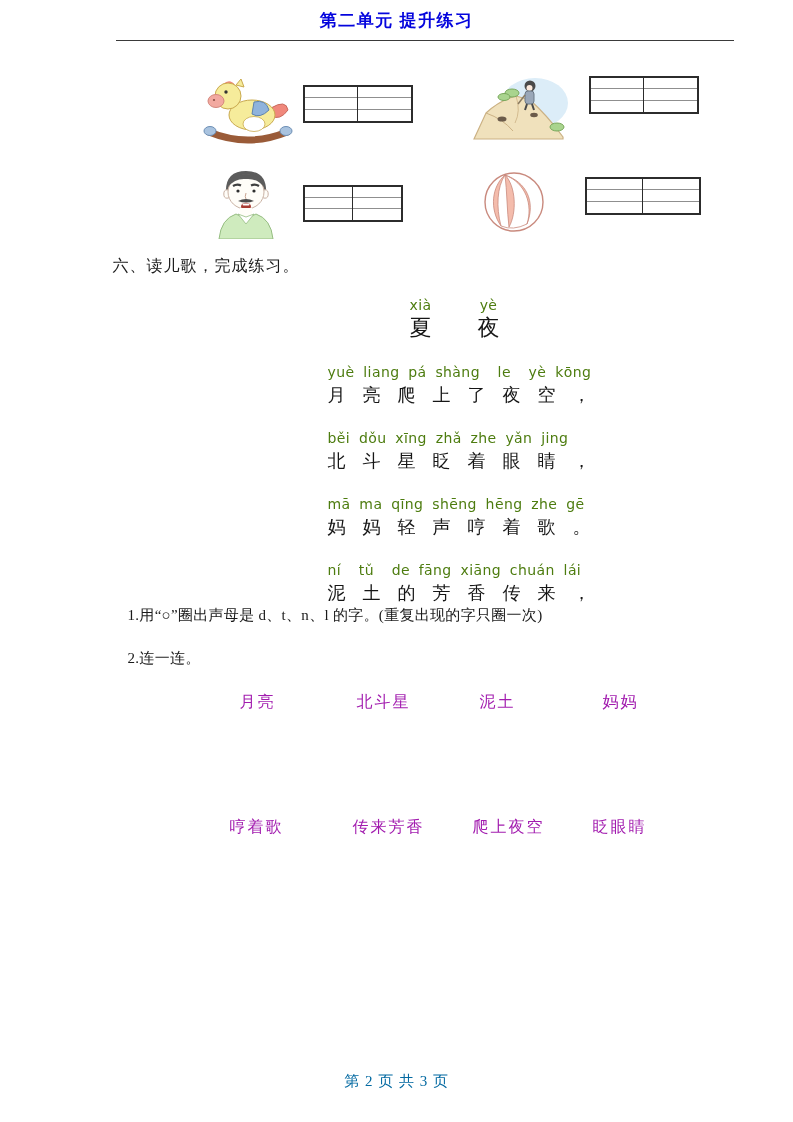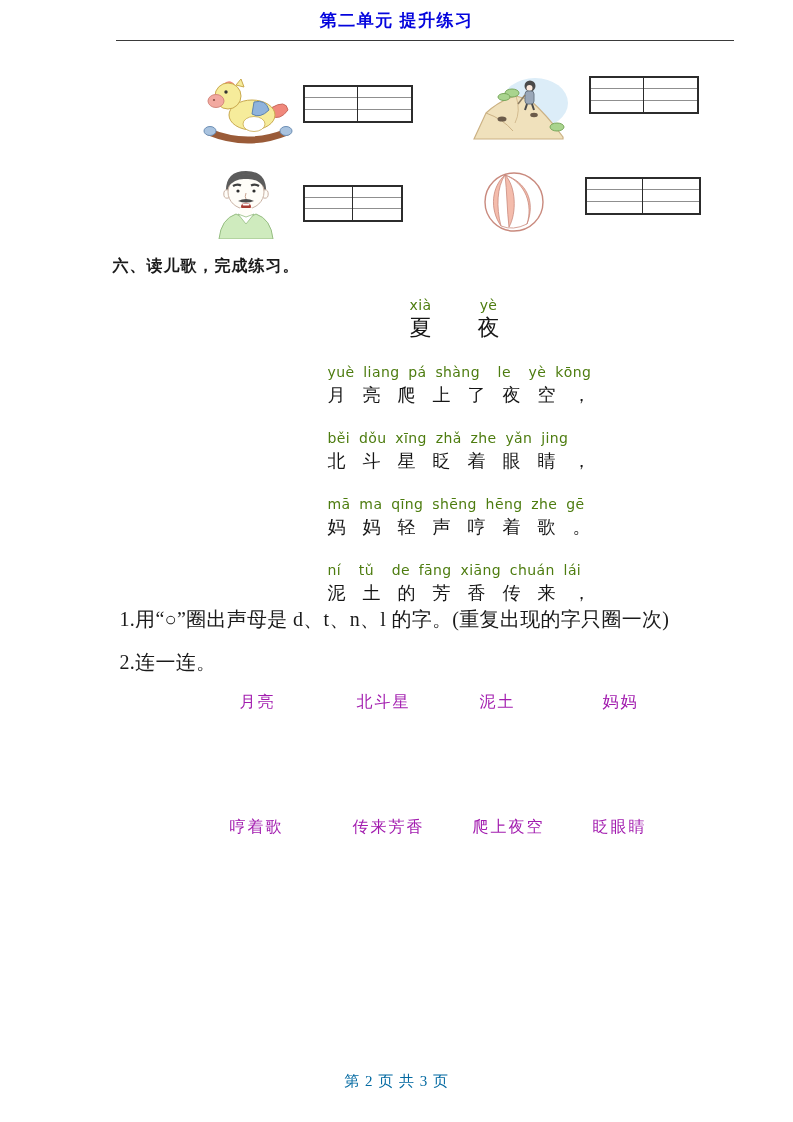--- a/index.html
+++ b/index.html
@@ -32,36 +32,36 @@
   #grid2 { left:529px; top:76px;  width:110px; height:38px; }
   #grid3 { left:243px; top:185px; width:100px; height:37px; }
   #grid4 { left:525px; top:177px; width:116px; height:38px; }
   #img-horse { left:141px; top:77px;  }
   #img-climb { left:411px; top:73px;  }
   #img-man   { left:147px; top:163px; }
   #img-ball  { left:423px; top:171px; }
   
   .sec-heading {
     position:absolute; left:53px; top:256px;
-    font-size:16px; font-weight:bold; letter-spacing:1px;
+    font-size:16px; font-weight:normal; letter-spacing:1px;
   }
   
   .poem { position:absolute; left:268px; top:296px; }
   .poem-title { display:flex; gap:46px; margin-left:82px; margin-bottom:15px; }
   .poem-title .col { display:flex; flex-direction:column; align-items:center; }
   .py {
     font-family:"DejaVu Sans", sans-serif; font-size:14px; color:#4d7c0f;
     line-height:18px; white-space:pre; word-spacing:4px; letter-spacing:0.4px;
   }
   .poem-line { margin-bottom:14px;margin-top:20px; }
   .poem-line .py { line-height:20px; }
   .hz { line-height:26px; font-size:18px; letter-spacing:17px; white-space:nowrap; color:#161616; }
   .title-hz { font-size:22px; line-height:28px; letter-spacing:0; }
   
-  .question { position:absolute; left:60px; font-size:20px; letter-spacing:0.3px;text-align:center; }
+  .question { position:absolute; left:68px; font-size:15px; letter-spacing:0.3px;text-align:center; }
   #q1 { top:606px; }
   #q2 { top:649px; }
   
   .match-word { position:absolute; font-size:16px; letter-spacing:2px; white-space:nowrap; color:#a21caf; }
   #mt0 { left:180px; top:692px; }
   #mt1 { left:297px; top:692px; }
   #mt2 { left:420px; top:692px; }
   #mt3 { left:543px; top:692px; }
   #mb0 { left:170px; top:817px; }
   #mb1 { left:293px; top:817px; }

